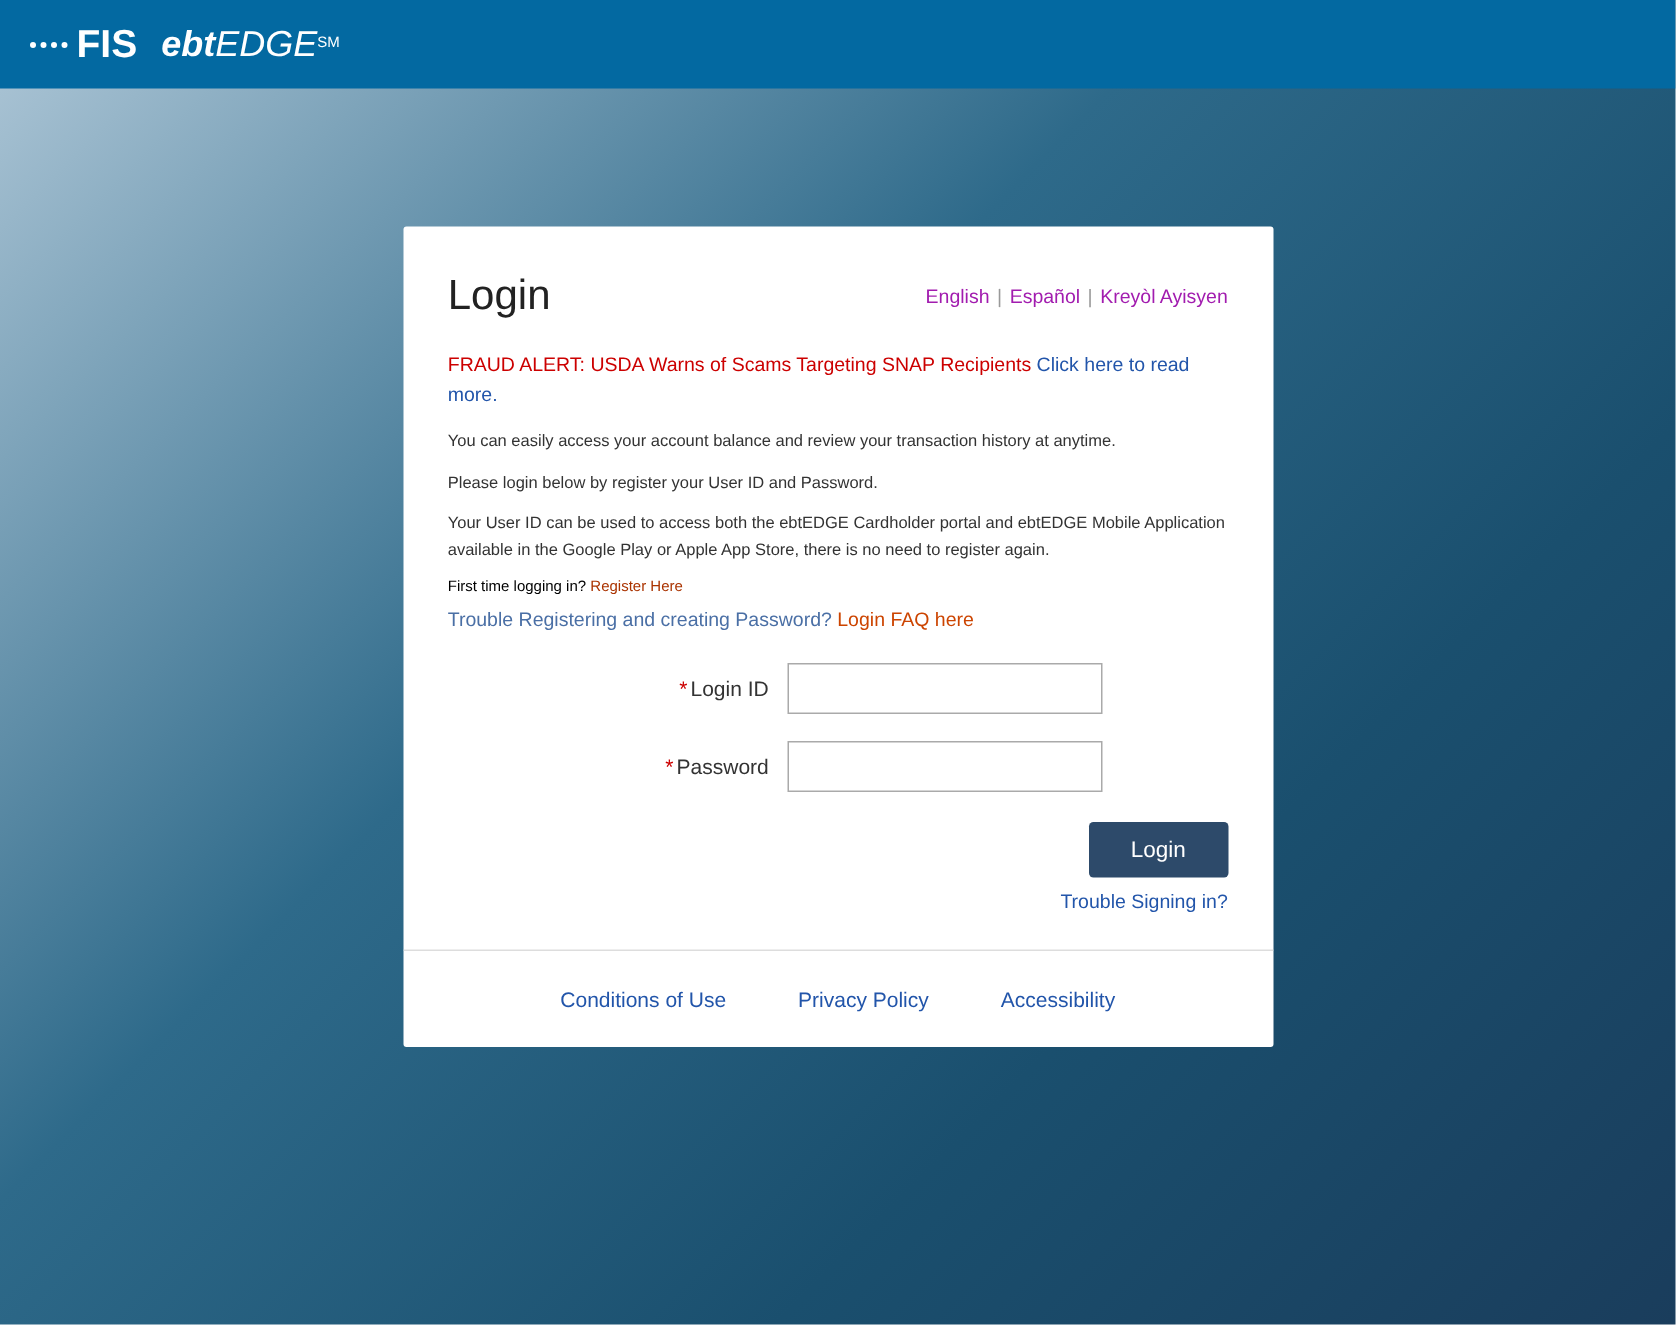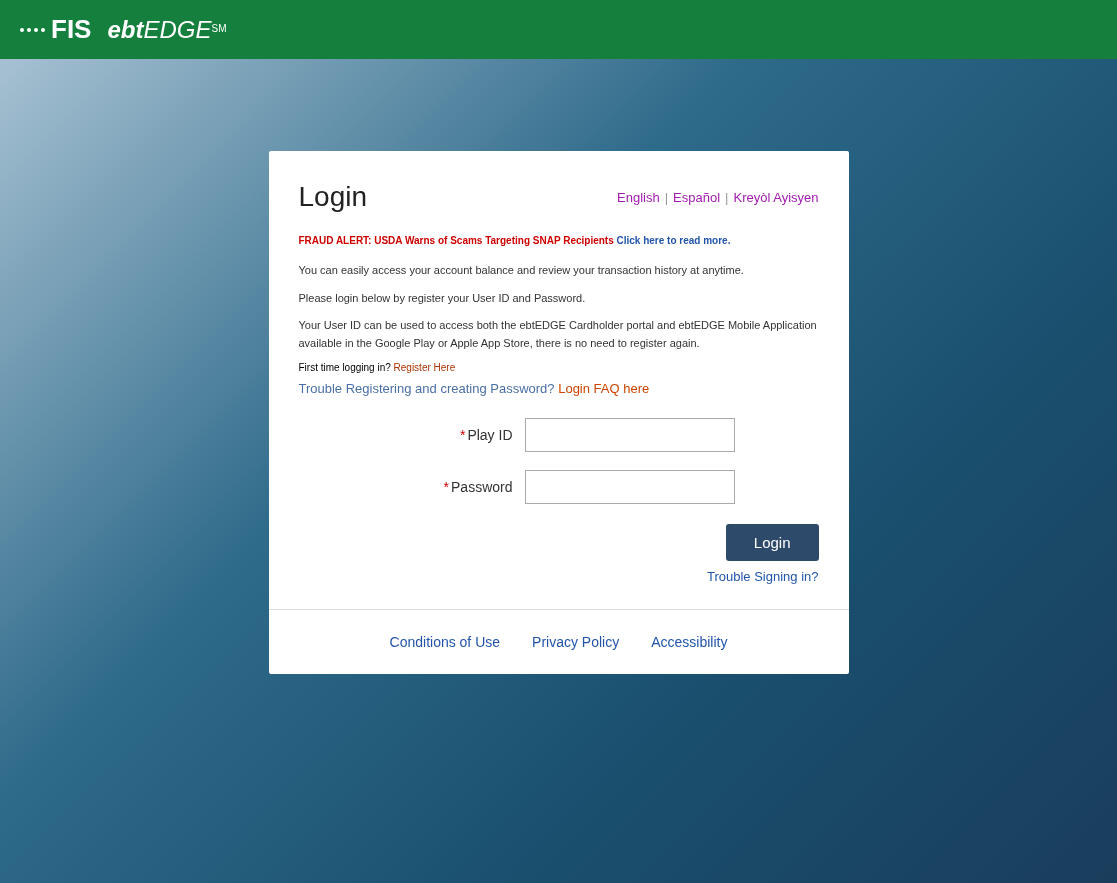--- a/index.html
+++ b/index.html
@@ -8,21 +8,21 @@
       font-family: Arial, Helvetica, sans-serif;
       font-size: 14px;
       background: linear-gradient(135deg, #b0c8d8 0%, #2e6a8a 40%, #1a4f6e 70%, #1a3d5c 100%);
       min-height: 883px;
       display: flex;
       flex-direction: column;
     }
 
     
     #header {
-      background-color: #15803d;
+      background-color: #0369a1;
       padding: 14px 20px;
       display: flex;
       align-items: center;
     }
 
     #logo-area {
       display: flex;
       align-items: center;
     }
 
@@ -133,23 +133,22 @@
       cursor: pointer;
     }
 
     .lang-separator {
       color: #999;
       margin: 0 5px;
     }
 
     #fraud-alert {
       margin-bottom: 14px;
-      font-size: 10px;
+      font-size: 13px;
       line-height: 1.5;
-      font-weight: bold;
     }
 
     .fraud-text {
       color: #cc0000;
     }
 
     .fraud-link {
       color: #2255aa;
       text-decoration: none;
     }
@@ -241,21 +240,21 @@
       color: #2255aa;
       font-size: 13px;
       text-decoration: none;
     }
 
     
     #footer-links {
       padding: 24px 30px;
       display: flex;
       justify-content: center;
-      gap: 32px;
+      gap: 48px;
     }
 
     .footer-link {
       color: #2255aa;
       font-size: 14px;
       text-decoration: none;
     }
   </style>
 </head>
 <body>
@@ -312,21 +311,21 @@
       </p>
 
       <p id="trouble-register">
         <span class="trouble-text">Trouble Registering and creating Password?</span>
         <span> </span>
         <a class="faq-link" href="#">Login FAQ here</a>
       </p>
 
       <div class="form-row">
         <label class="field-label">
-          <span class="required-star">*</span><span>Play ID</span>
+          <span class="required-star">*</span><span>Login ID</span>
         </label>
         <input type="text" class="form-input" id="userid" style="">
       </div>
 
       <div class="form-row">
         <label class="field-label">
           <span class="required-star">*</span><span>Password</span>
         </label>
         <input type="password" class="form-input" id="password" style="">
       </div>

